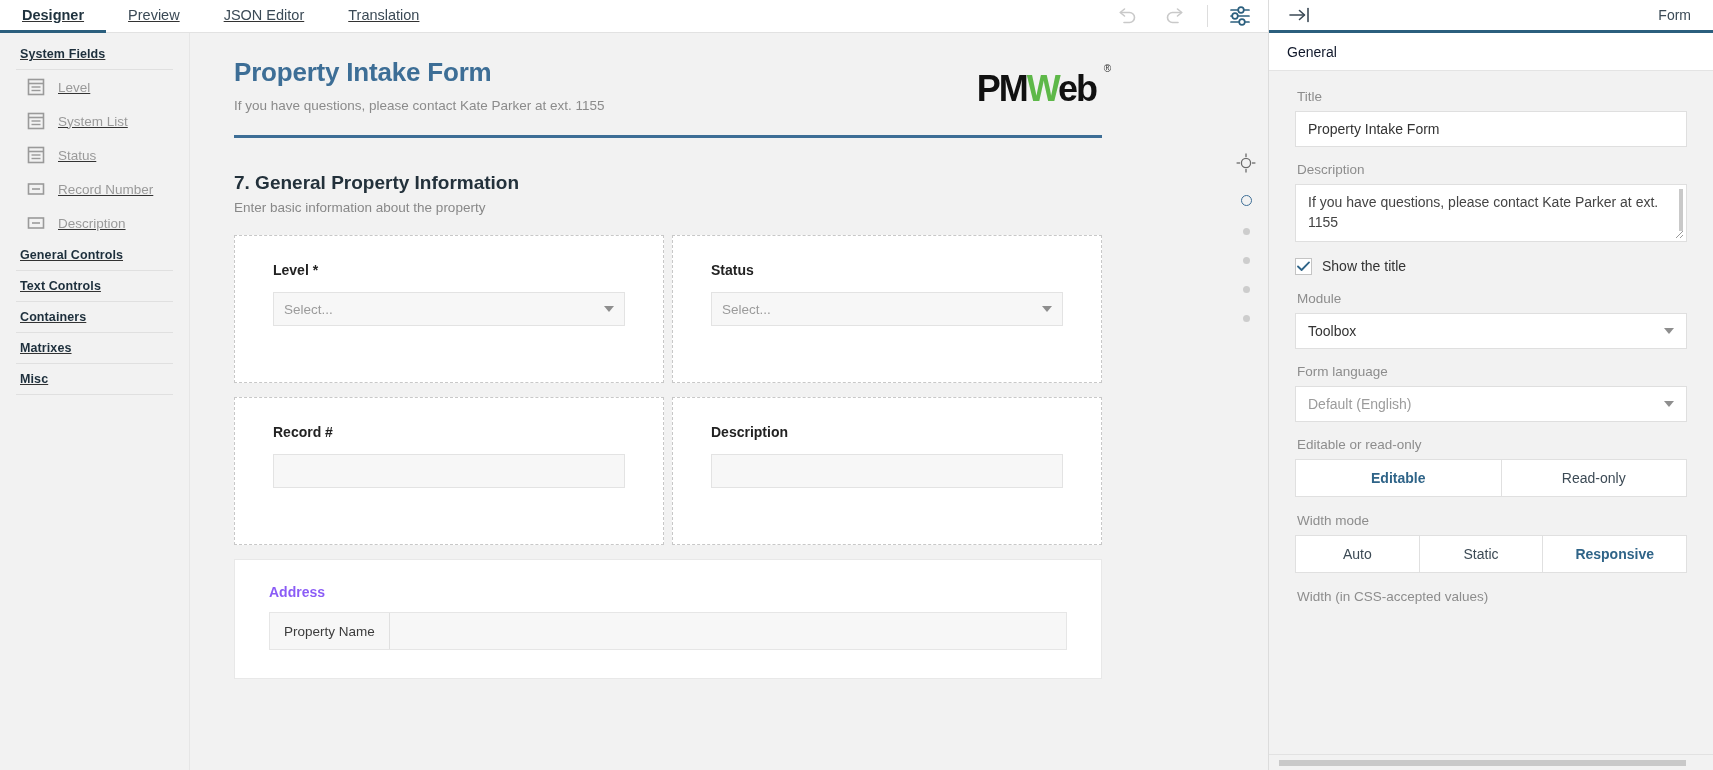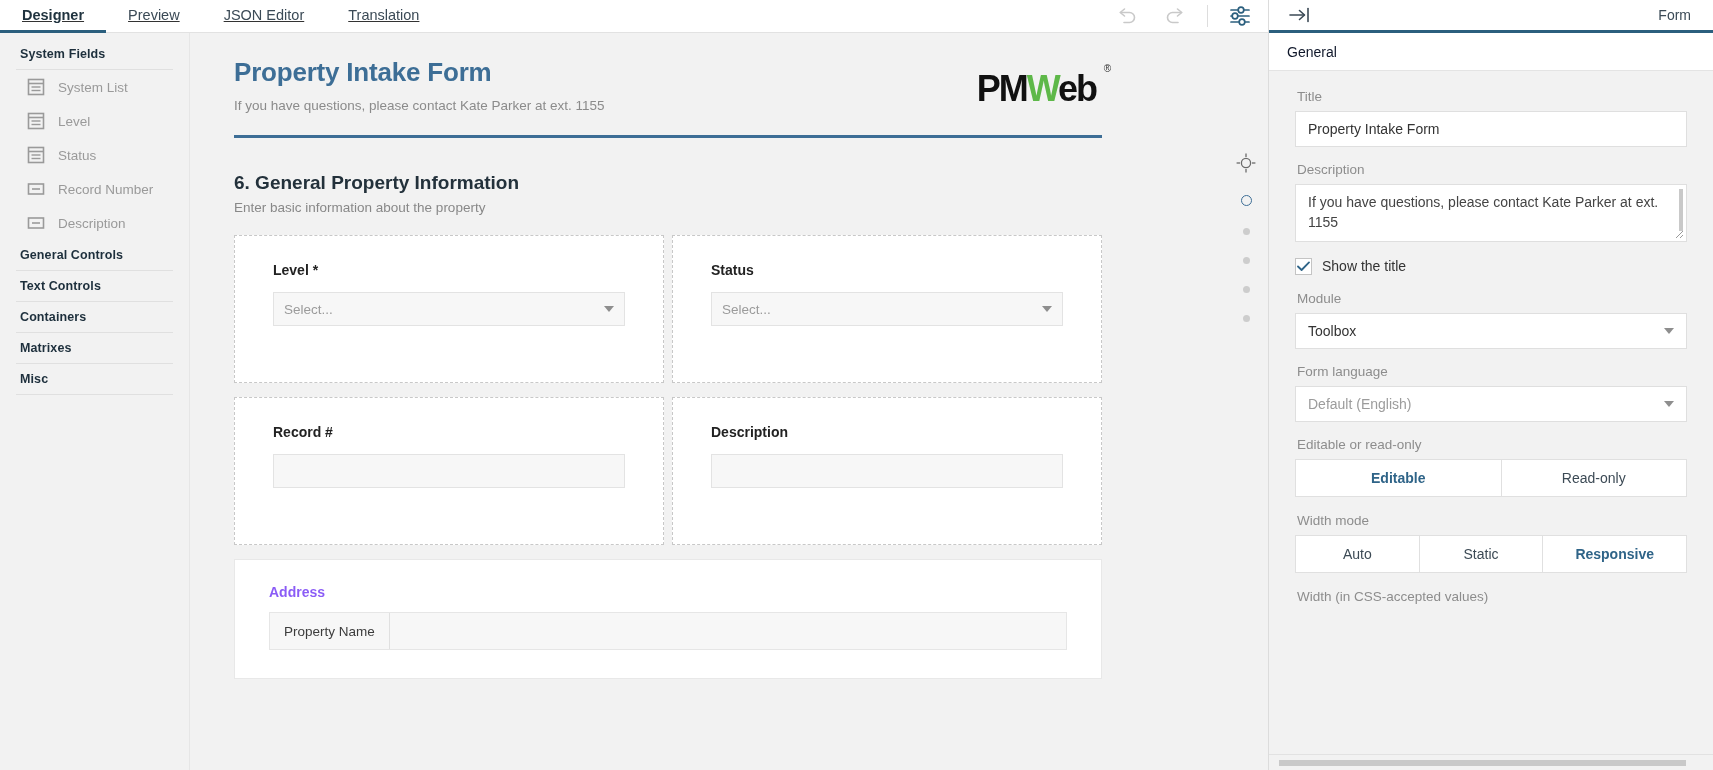--- a/index.html
+++ b/index.html
@@ -37,21 +37,21 @@
   }
   .icon-btn.disabled { cursor: default; }
   .vdiv { width:1px; height:22px; background:#ddd; margin:0 8px; align-self:center; }
 
   
   .body-row { flex: 1; display: flex; min-height: 0; }
 
   
   .sidebar {
     width: 190px; flex: none; background: #f2f2f2; padding-top: 6px;
-    border-right: 1px solid #e6e6e6; overflow: hidden;
+    border-right: 1px solid #e6e6e6; overflow: hidden; text-decoration: underline;
   }
   .side-group-title {
     font-size: 12.5px; font-weight: bold; color: #1d2f3c;
     padding: 8px 0 8px 20px; letter-spacing: .1px;
   }
   .side-sep { height:1px; background:#e0e0e0; margin: 0 16px; }
   .side-item {
     display: flex; align-items: center; gap: 12px;
     padding: 8px 0 8px 26px; font-size: 13.5px; color: #9a9a9a; cursor: pointer;
   }
@@ -251,31 +251,31 @@
         <div class="side-group-title">System Fields</div>
         <div class="side-sep"></div>
 
         <div class="side-item">
           <svg class="side-icon" viewBox="0 0 20 18">
             <rect x="2.5" y="1.5" width="15" height="15" fill="none" stroke="#9a9a9a" stroke-width="1.6"></rect>
             <line x1="2.5" y1="5.5" x2="17.5" y2="5.5" stroke="#9a9a9a" stroke-width="1.6"></line>
             <line x1="5.5" y1="9" x2="14.5" y2="9" stroke="#9a9a9a" stroke-width="1.4"></line>
             <line x1="5.5" y1="12.5" x2="14.5" y2="12.5" stroke="#9a9a9a" stroke-width="1.4"></line>
           </svg>
-          <span>System List</span>
+          <span>Level</span>
         </div>
 
         <div class="side-item">
           <svg class="side-icon" viewBox="0 0 20 18">
             <rect x="2.5" y="1.5" width="15" height="15" fill="none" stroke="#9a9a9a" stroke-width="1.6"></rect>
             <line x1="2.5" y1="5.5" x2="17.5" y2="5.5" stroke="#9a9a9a" stroke-width="1.6"></line>
             <line x1="5.5" y1="9" x2="14.5" y2="9" stroke="#9a9a9a" stroke-width="1.4"></line>
             <line x1="5.5" y1="12.5" x2="14.5" y2="12.5" stroke="#9a9a9a" stroke-width="1.4"></line>
           </svg>
-          <span>Level</span>
+          <span>System List</span>
         </div>
 
         <div class="side-item">
           <svg class="side-icon" viewBox="0 0 20 18">
             <rect x="2.5" y="1.5" width="15" height="15" fill="none" stroke="#9a9a9a" stroke-width="1.6"></rect>
             <line x1="2.5" y1="5.5" x2="17.5" y2="5.5" stroke="#9a9a9a" stroke-width="1.6"></line>
             <line x1="5.5" y1="9" x2="14.5" y2="9" stroke="#9a9a9a" stroke-width="1.4"></line>
             <line x1="5.5" y1="12.5" x2="14.5" y2="12.5" stroke="#9a9a9a" stroke-width="1.4"></line>
           </svg>
           <span>Status</span>
@@ -322,21 +322,21 @@
                 <span class="logo-text">
                   <span class="blk">PM</span><span class="grn">W</span><span class="blk">eb</span>
                 </span>
                 <span class="logo-reg">®</span>
               </div>
             </div>
             <div class="head-rule"></div>
           </div>
 
           <div class="section-block">
-            <div class="section-title">6. General Property Information</div>
+            <div class="section-title">7. General Property Information</div>
             <div class="section-sub">Enter basic information about the property</div>
 
             <div class="row2">
               <div class="cell">
                 <div class="fld-label">Level *</div>
                 <div class="sel">
                   <span>Select...</span>
                   <span class="caret"></span>
                 </div>
               </div>

